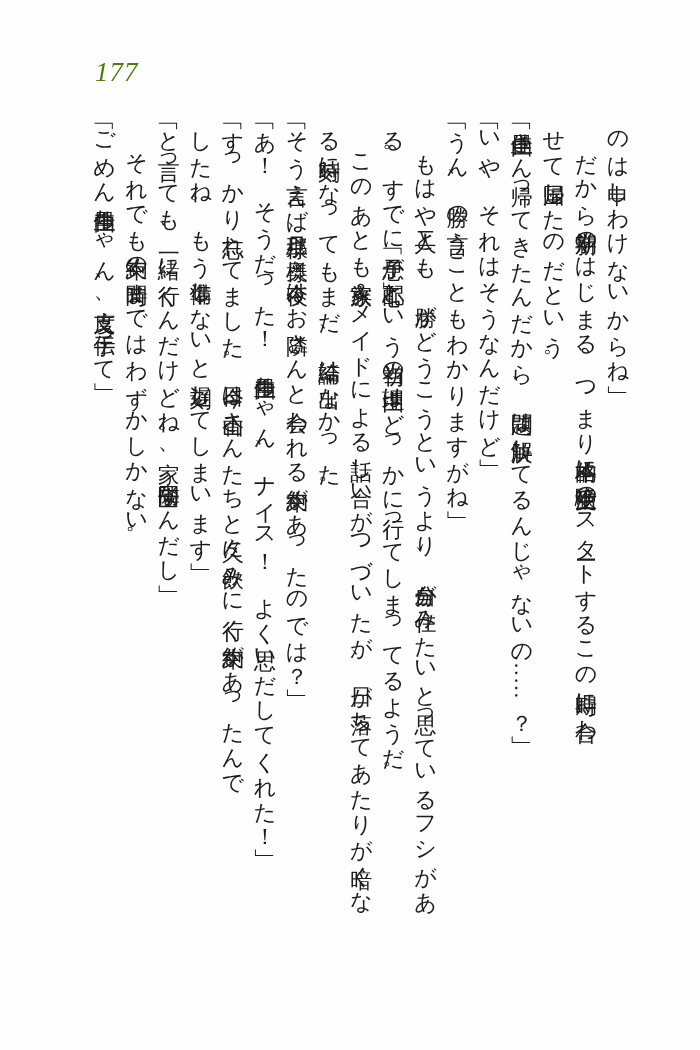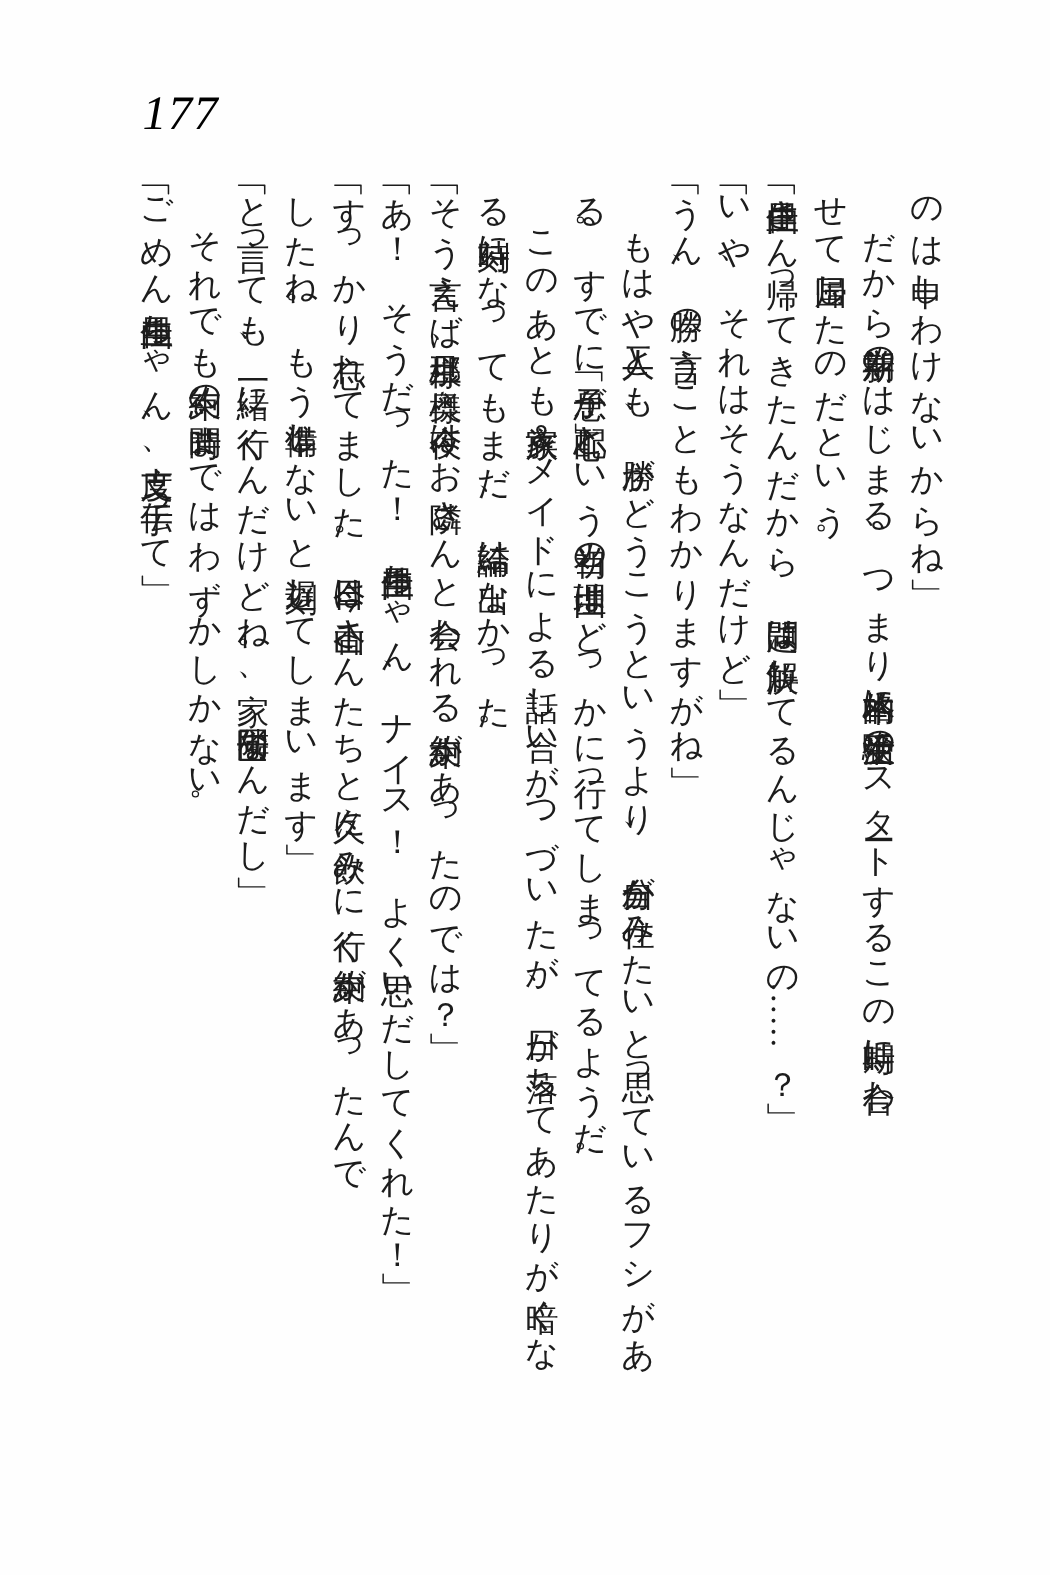--- a/index.html
+++ b/index.html
@@ -16,23 +16,23 @@
   }
   .page {
     position: absolute;
     inset: 0;
     background: #fefefe;
   }
   .page-number {
     position: absolute;
     left: 95px;
     top: 57px;
-    font-size: 32px;
+    font-size: 27px;
     font-style: italic;
-    color: #000000;
+    color: #4d7c0f;
     letter-spacing: 1px;
     font-family: "Liberation Serif", "DejaVu Serif", serif;
   }
   .text-area {
     position: absolute;
     top: 116px;
     right: 66px;
     width: 546px;
     height: 860px;
     display: flex;

